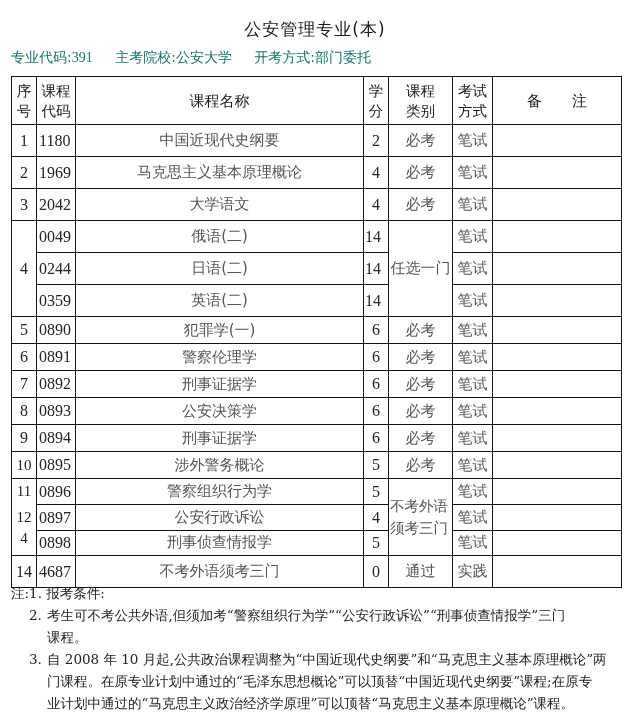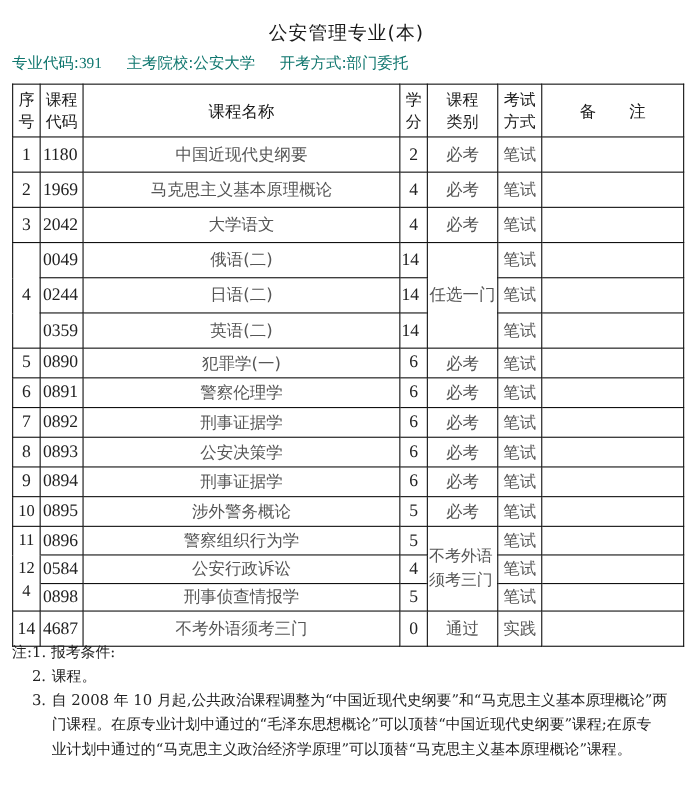--- a/index.html
+++ b/index.html
@@ -169,21 +169,21 @@
       <td class="serif seq" style="border-bottom:none;font-size:15px !important">11</td>
       <td class="serif code">0896</td>
       <td>警察组织行为学</td>
       <td class="serif">5</td>
       <td rowspan="3" class="wrap" style="padding:16px 1px;text-align:left">不考外语须考三门</td>
       <td>笔试</td>
       <td></td>
     </tr>
     <tr style="height:23px">
       <td class="serif seq noborder-tb" style="font-size:15px !important">12</td>
-      <td class="serif code">0584</td>
+      <td class="serif code">0897</td>
       <td>公安行政诉讼</td>
       <td class="serif">4</td>
       <td>笔试</td>
       <td></td>
     </tr>
     <tr style="height:23px">
       <td class="serif seq" style="border-top:none;font-size:15px !important;vertical-align:top">4</td>
       <td class="serif code">0898</td>
       <td>刑事侦查情报学</td>
       <td class="serif">5</td>
@@ -202,20 +202,21 @@
   </tbody>
 </table>
 
 <div class="notes">
   <div class="note-line">
     <span>注:</span><span>1.</span>
     <span>报考条件:</span>
   </div>
   <div class="note-line indent">
     <span class="numlbl">2.</span>
+    <span>考生可不考公共外语,但须加考“警察组织行为学”“公安行政诉讼”“刑事侦查情报学”三门</span>
   </div>
   <div class="note-line indent">课程。</div>
   <div class="note-line indent">
     <span class="numlbl">3.</span>
     <span>自 2008 年 10 月起,公共政治课程调整为“中国近现代史纲要”和“马克思主义基本原理概论”两</span>
   </div>
   <div class="note-line indent">门课程。在原专业计划中通过的“毛泽东思想概论”可以顶替“中国近现代史纲要”课程;在原专</div>
   <div class="note-line indent">业计划中通过的“马克思主义政治经济学原理”可以顶替“马克思主义基本原理概论”课程。</div>
 </div>
 

